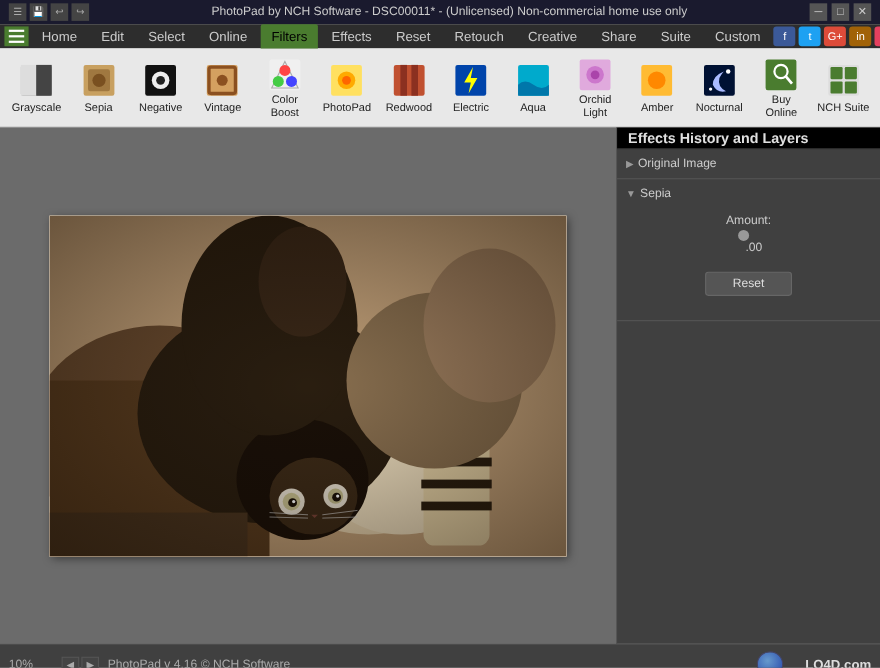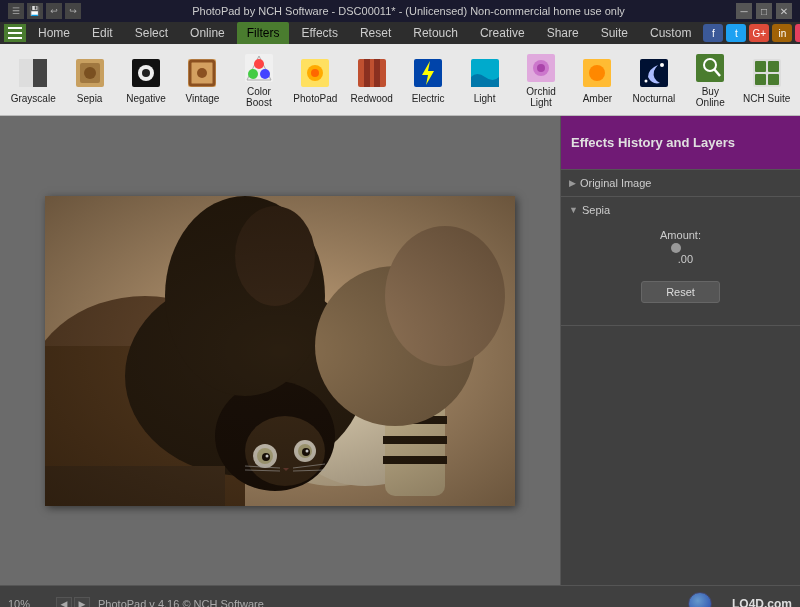--- a/index.html
+++ b/index.html
@@ -131,22 +131,22 @@
 
     
     #panel {
       width: 240px;
       background: #404040;
       display: flex;
       flex-direction: column;
       border-left: 1px solid #555;
     }
     #panel-header {
-      background: #701a75;
-      padding: 19px 10px;
+      background: #000000;
+      padding: 2px 10px;
       color: #e0e0e0;
       font-size: 13px;
       font-weight: 600;
       border-bottom: 1px solid #555;
     }
     .panel-section {
       padding: 4px 8px;
       border-bottom: 1px solid #555;
     }
     .panel-section-header {
@@ -372,21 +372,21 @@
     <span>Electric</span>
   </div>
 
   <div class="ribbon-btn">
     <div class="icon-box">
       <svg viewBox="0 0 32 32">
           <rect x="2" y="2" width="28" height="28" rx="2" fill="#00aacc"></rect>
           <path d="M2 20 Q8 14 16 20 Q24 26 30 20 L30 30 L2 30Z" fill="#0077aa"></path>
         </svg>
     </div>
-    <span>Light</span>
+    <span>Aqua</span>
   </div>
 
   <div class="ribbon-btn">
     <div class="icon-box">
       <svg viewBox="0 0 32 32">
           <rect x="2" y="2" width="28" height="28" rx="2" fill="#e0aadd"></rect>
           <circle cx="16" cy="16" r="8" fill="#cc77cc"></circle>
           <circle cx="16" cy="16" r="4" fill="#aa44aa"></circle>
         </svg>
     </div>

